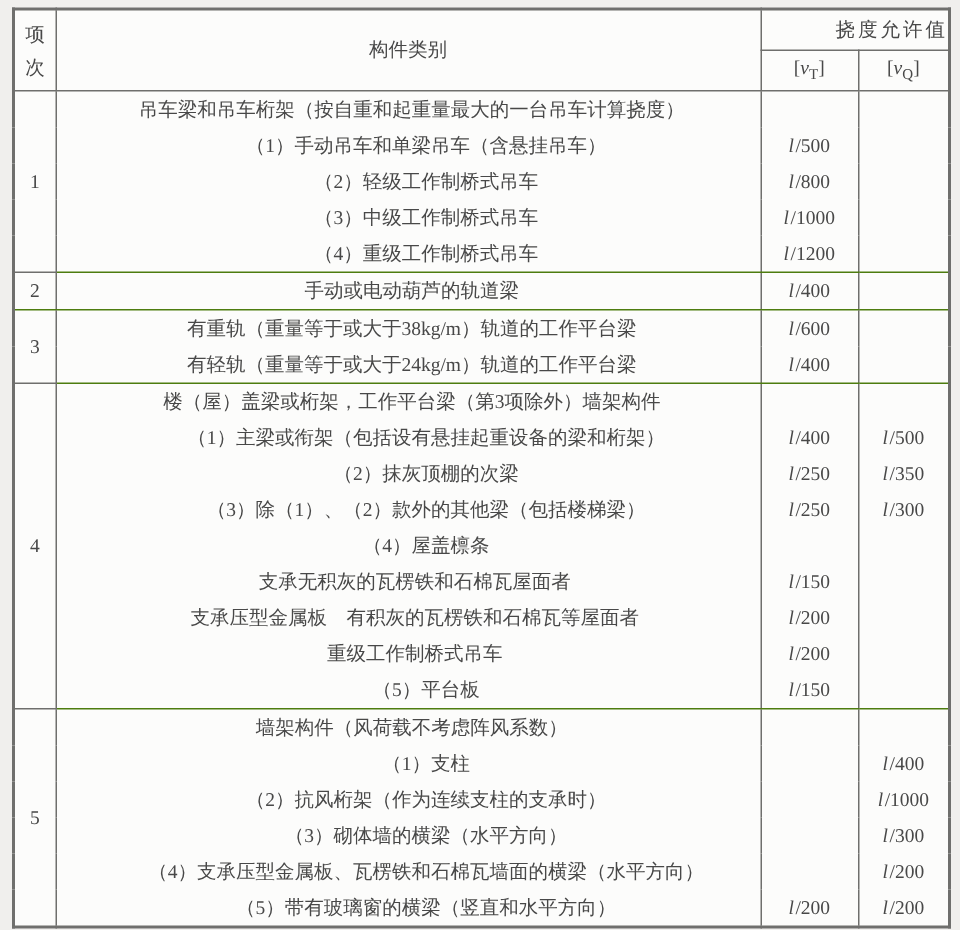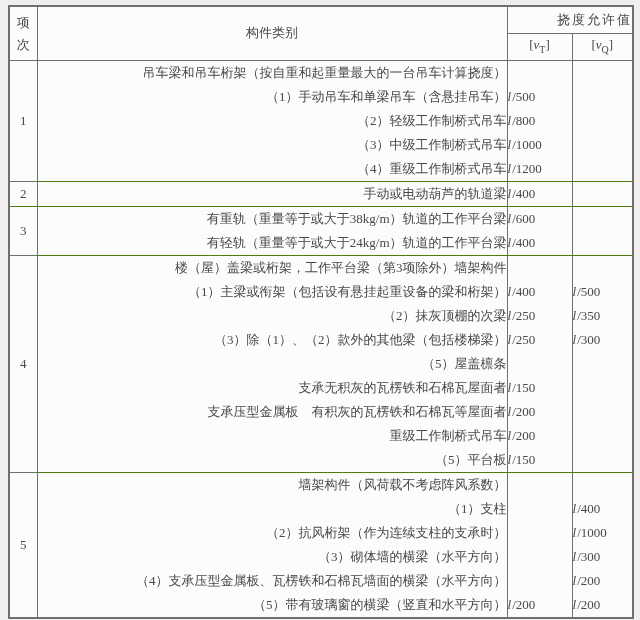--- a/index.html
+++ b/index.html
@@ -50,25 +50,25 @@
     vertical-align: middle;
     border-top: none;
     border-bottom: none;
   }
   tbody tr.sec-end td { border-bottom: 1px solid #4d7c0f; }
   td.num {
     text-align: center;
     border-bottom: 1px solid #6f6f6d;
     font-size: 13px;
   }
-  td.txt { text-align: right; }
+  td.txt { text-align: center; }
   td.txt.ind0 { padding-left: 5px; }
   td.txt.ind1 { padding-left: 24px; }
   td.txt.ind2 { padding-left: 9px; }
-  td.val { }
+  td.val { text-align: center; }
   td.val i { font-style: italic; padding-right: 1px; }
 </style>
 </head>
 <body>
 
 <div class="table-wrap">
   <table class="defl">
     <colgroup>
       <col style="width:28px">
       <col style="width:470px">
@@ -148,21 +148,21 @@
           <td class="txt ind1">（2）抹灰顶棚的次梁</td>
           <td class="val"><i>l</i>/250</td>
           <td class="val"><i>l</i>/350</td>
         </tr>
         <tr>
           <td class="txt ind1">（3）除（1）、（2）款外的其他梁（包括楼梯梁）</td>
           <td class="val"><i>l</i>/250</td>
           <td class="val"><i>l</i>/300</td>
         </tr>
         <tr>
-          <td class="txt ind1">（5）屋盖檩条</td>
+          <td class="txt ind1">（4）屋盖檩条</td>
           <td class="val"></td>
           <td class="val"></td>
         </tr>
         <tr>
           <td class="txt ind2">支承无积灰的瓦楞铁和石棉瓦屋面者</td>
           <td class="val"><i>l</i>/150</td>
           <td class="val"></td>
         </tr>
         <tr>
           <td class="txt ind2">支承压型金属板　有积灰的瓦楞铁和石棉瓦等屋面者</td>

